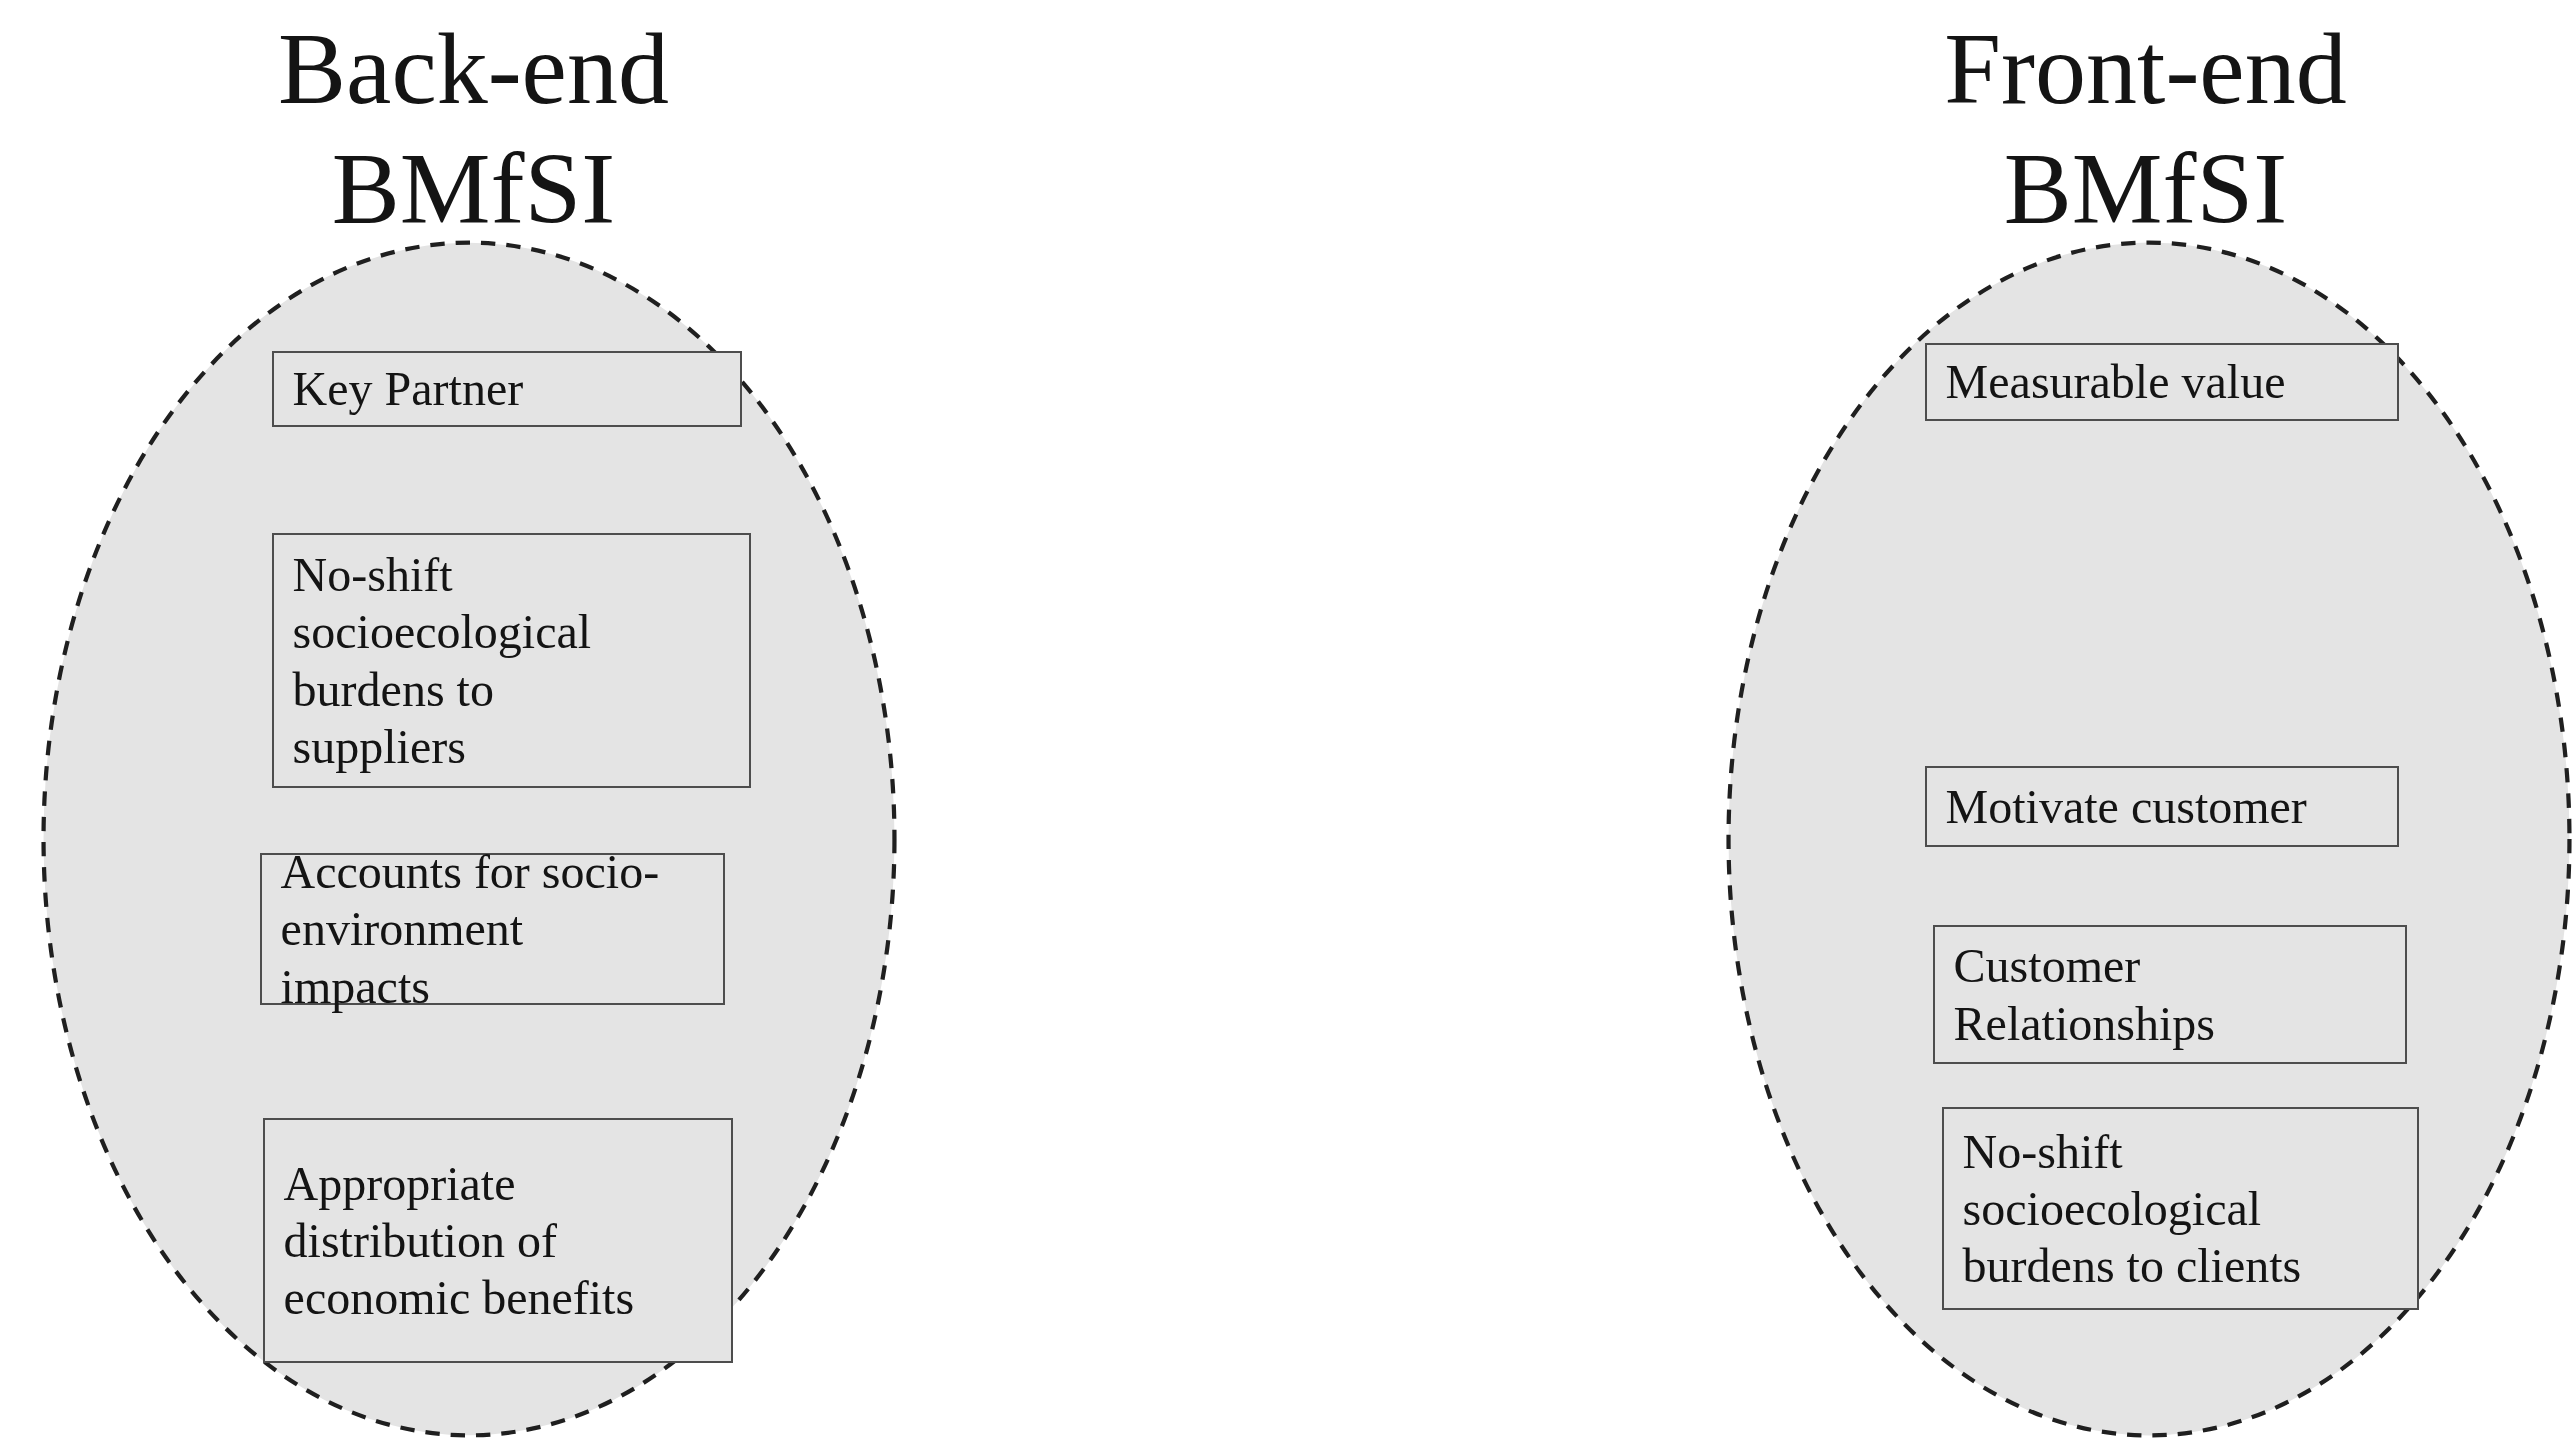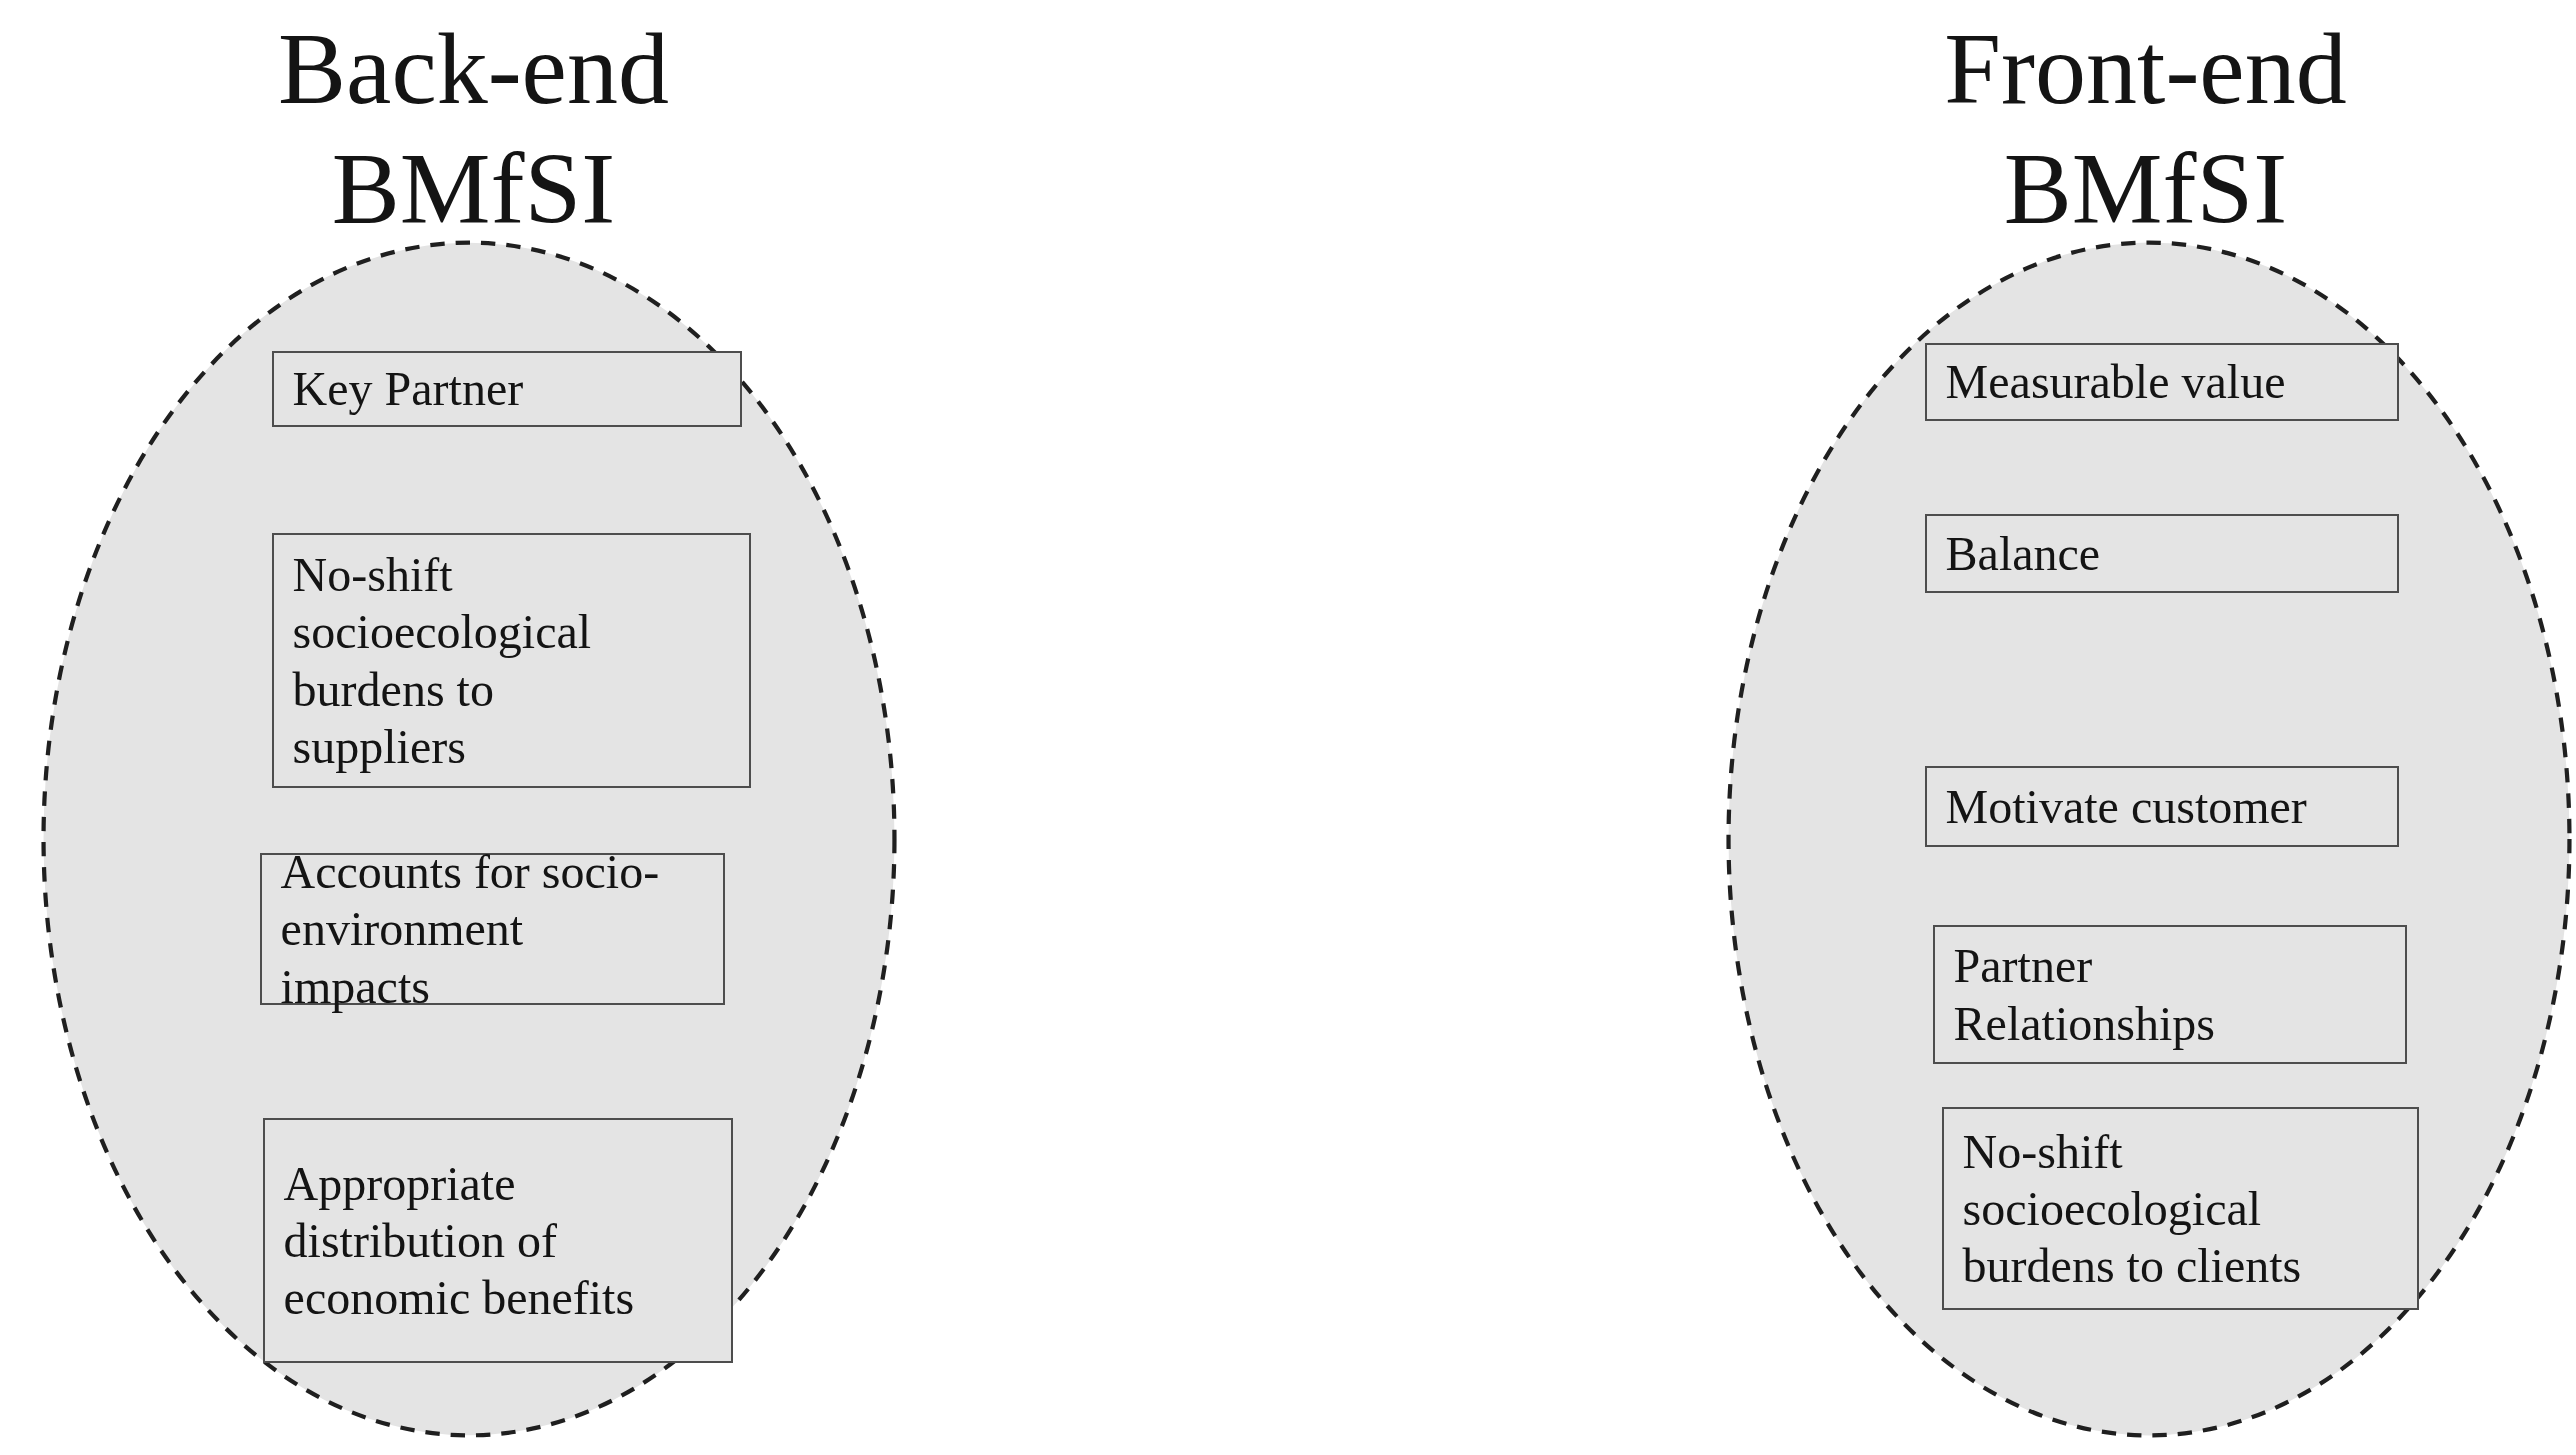--- a/index.html
+++ b/index.html
@@ -81,25 +81,24 @@
 
   <div class="cluster-title" style="left: 1765px; top: 8.5px; width: 761px;">Front-end
 BMfSI</div>
 
   <svg class="ellipse-svg" style="left: 1726px; top: 240px;" width="846" height="1198" viewBox="0 0 1000 1416">
     <ellipse cx="500" cy="708" rx="497" ry="705"></ellipse>
   </svg>
 
   <div class="item-box" style="left: 1897px; top: 343px; width: 474px; height: 78px; text-align: right;">Measurable value</div>
 
-  <div class="item-box" style="left: 1897px; top: 514px; width: 474px; height: 79px;">Balance</div>
 
   <div class="item-box" style="left: 1897px; top: 766px; width: 474px; height: 81px;">Motivate customer</div>
 
-  <div class="item-box" style="left: 1905px; top: 925px; width: 474px; height: 139px;">Partner
+  <div class="item-box" style="left: 1905px; top: 925px; width: 474px; height: 139px;">Customer
 Relationships</div>
 
   <div class="item-box" style="left: 1914px; top: 1107px; width: 477px; height: 203px;">No-shift
 socioecological
 burdens to clients</div>
 
 </div>
 
 
 </body></html>

